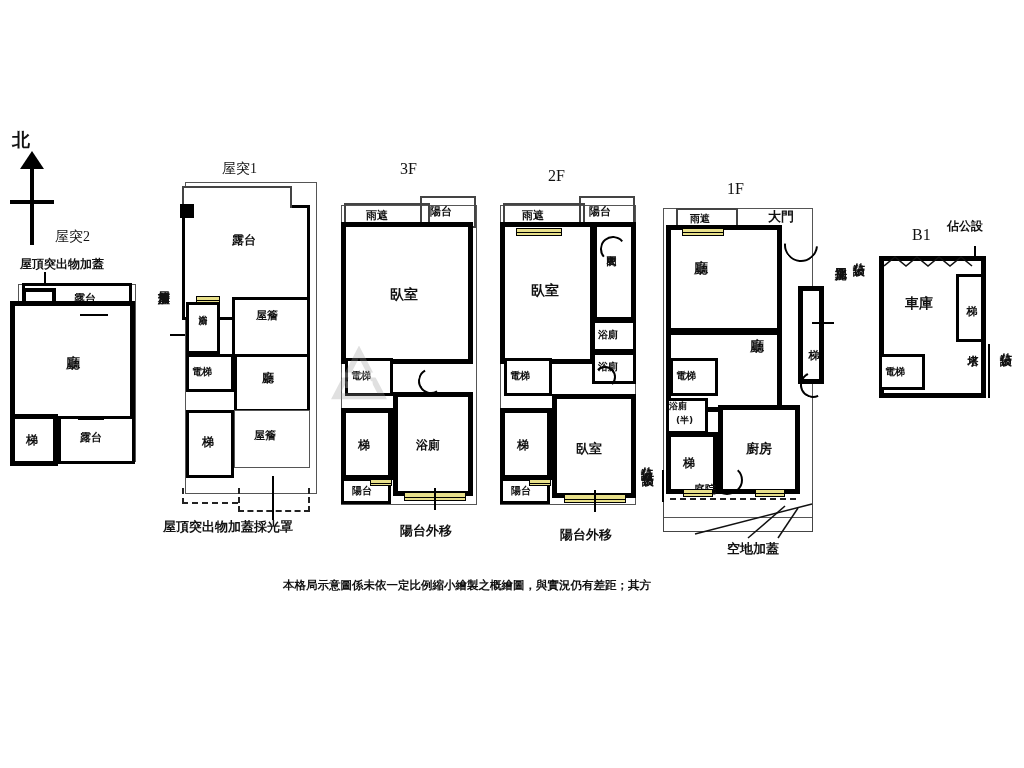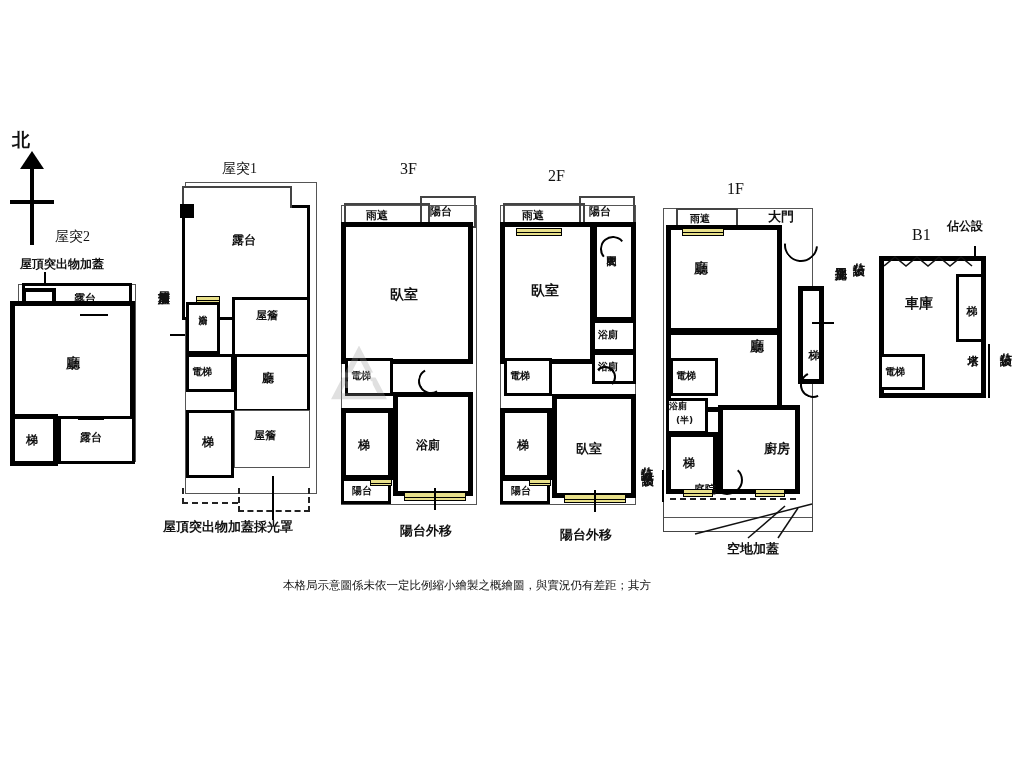--- a/index.html
+++ b/index.html
@@ -45,21 +45,21 @@
   #wm-fine{position:absolute;left:2px;top:88px;font-size:12px;color:#a8a8a8;white-space:nowrap;
     font-family:"DejaVu Sans","Liberation Sans",sans-serif;letter-spacing:1px;}
 
   
   #north-arrow{position:absolute;left:30px;top:165px;width:4px;height:80px;background:#000;}
   #north-arrow::before{content:"";position:absolute;left:-10px;top:-14px;width:0;height:0;
     border-left:12px solid transparent;border-right:12px solid transparent;border-bottom:18px solid #000;}
   #north-cross{position:absolute;left:10px;top:200px;width:44px;height:4px;background:#000;}
 
   #disclaimer{position:absolute;left:283px;top:578px;width:480px;
-    font-size:11.5px;line-height:15px;color:#111;font-weight:400;
+    font-size:11.5px;line-height:15px;color:#111;font-weight:700;
     font-family:"DejaVu Sans","Liberation Sans",sans-serif;}
   #disclaimer div{white-space:nowrap;}
 
   .doorarc{position:absolute;border:2px solid #000;border-radius:50%;
     border-right-color:transparent;border-top-color:transparent;background:transparent;}
   .leader{position:absolute;background:#000;}
 </style>
 </head>
 <body>
 
@@ -241,21 +241,21 @@
     <div class="lbl t10" style="left:676px;top:369px;">電梯</div>
 
     <div class="inner3" style="left:666px;top:398px;width:42px;height:36px;"></div>
     <div class="lbl t9" style="left:669px;top:400px;">浴廁</div>
     <div class="lbl t9" style="left:676px;top:414px;">(半)</div>
 
     <div class="outer" style="left:666px;top:432px;width:52px;height:62px;"></div>
     <div class="lbl t12" style="left:683px;top:455px;">梯</div>
 
     <div class="outer" style="left:718px;top:405px;width:82px;height:89px;"></div>
-    <div class="lbl t13" style="left:746px;top:440px;margin-left:18px;">廚房</div>
+    <div class="lbl t13" style="left:746px;top:440px;">廚房</div>
 
     <div class="dash" style="left:670px;top:498px;width:126px;height:1px;border-style:dashed;border-width:2px 0 0 0;"></div>
     <div class="lbl t11" style="left:686px;top:482px;margin-left:8px;">庭院</div>
 
     <div class="thin" style="left:663px;top:490px;width:150px;height:42px;border-width:1.5px;border-top:none;"></div>
     <svg style="position:absolute;left:690px;top:500px;width:130px;height:40px;">
       <line x1="5" y1="34" x2="122" y2="4" stroke="#111" stroke-width="1.5"></line>
       <line x1="58" y1="38" x2="95" y2="6" stroke="#111" stroke-width="1.5"></line>
       <line x1="88" y1="38" x2="108" y2="8" stroke="#111" stroke-width="1.5"></line>
     </svg>

